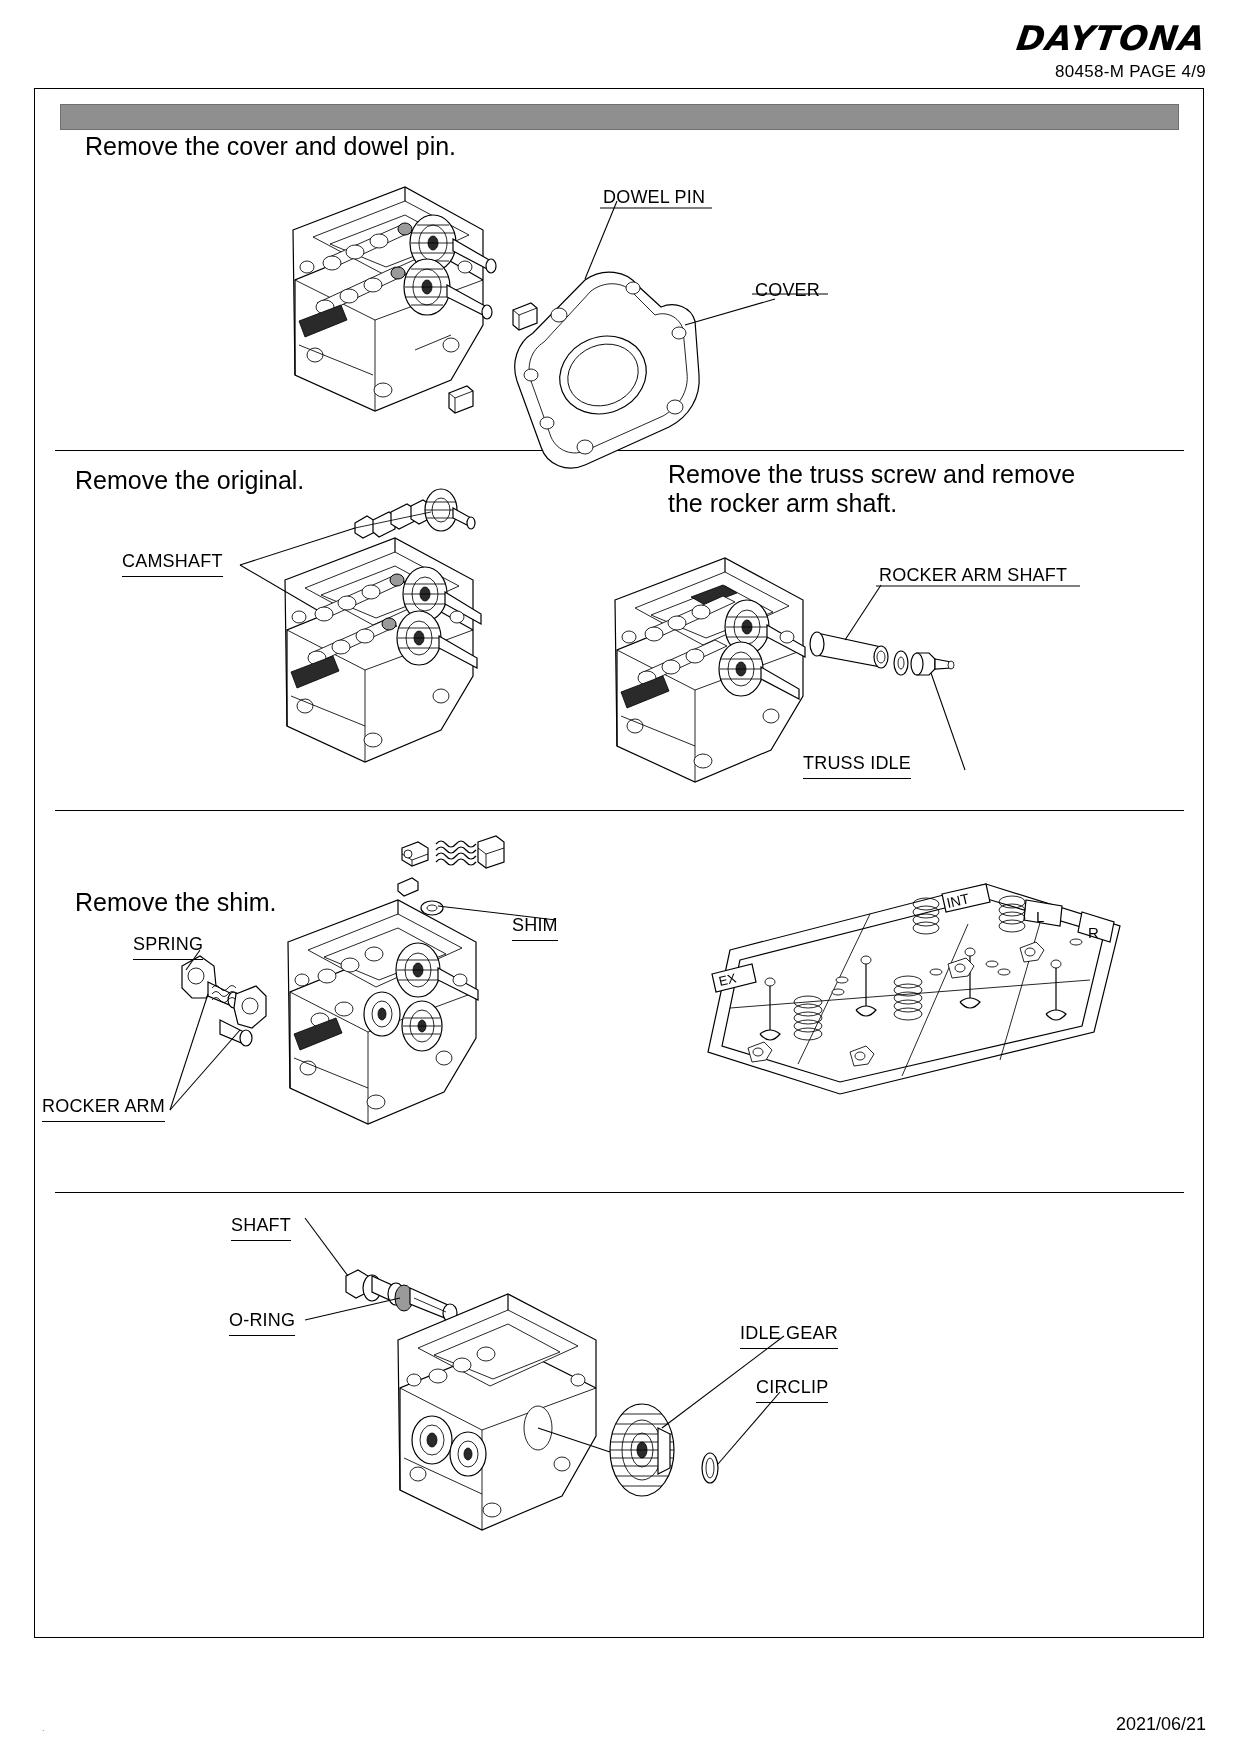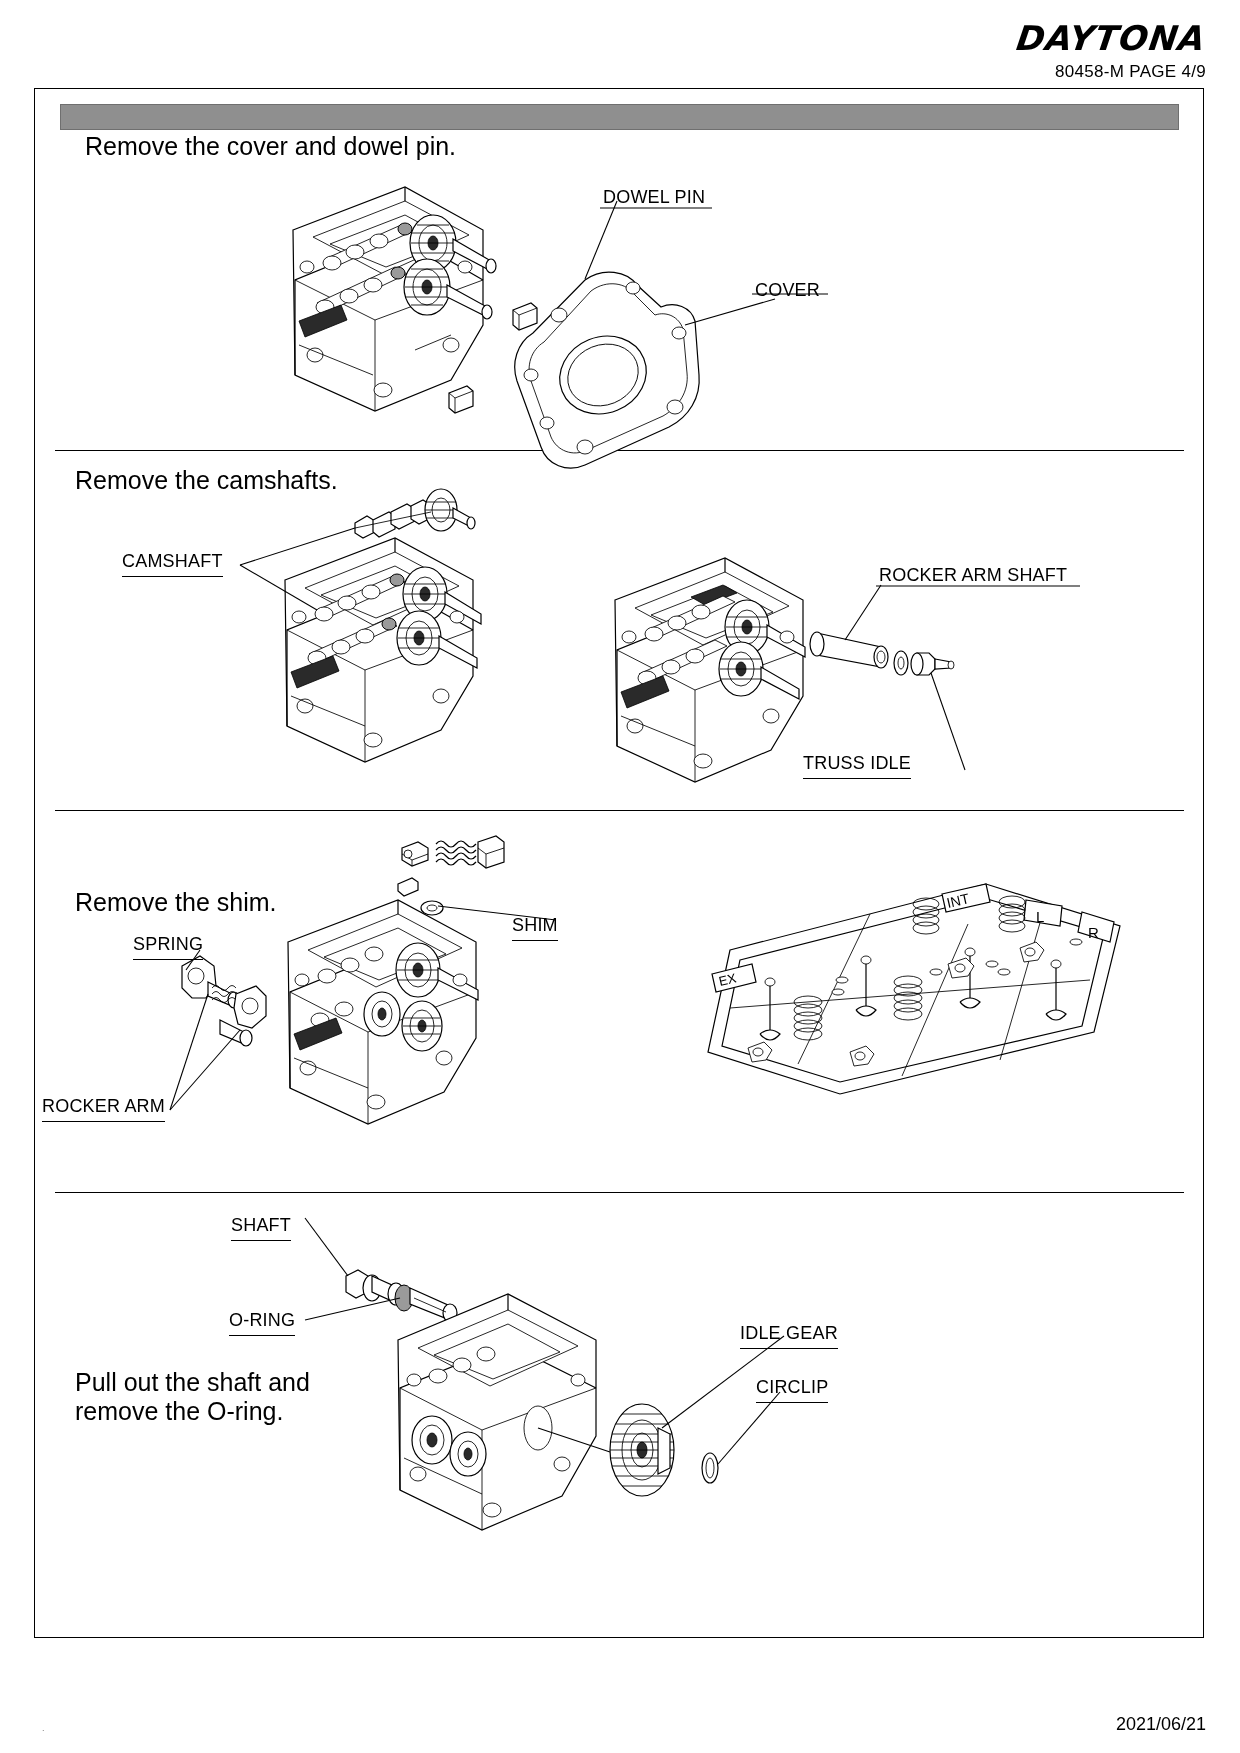--- a/index.html
+++ b/index.html
@@ -245,21 +245,23 @@
     <path class="leader" d="M520 124 L430 150"></path>
   </svg>
 
   <div class="lbl l-dowel">DOWEL PIN</div>
   <div class="lbl l-cover">COVER</div>
   <svg class="art" style="left:0;top:0;width:1240px;height:1753px" viewBox="0 0 1240 1753">
     <path class="leader" d="M600 208 L712 208"></path>
     <path class="leader" d="M752 294 L828 294"></path>
   </svg>
 
-  <div class="txt t-s2">Remove the camshafts.</div>
+  <div class="txt t-s2">Remove the original.</div>
+  <div class="txt t-s2b">Remove the truss screw and remove
+the rocker arm shaft.</div>
 
   <svg class="art" style="left:255px; top:480px; width:330px; height:270px" viewBox="0 0 330 270">
 
     <g>
       <path class="fillw" d="M100 43 L112 36 L120 41 L120 52 L108 58 L100 53 Z"></path>
       <path class="fillw" d="M118 40 L134 32 L140 36 L140 49 L124 57 L118 52 Z"></path>
       <path class="fillw" d="M136 32 L152 24 L160 29 L160 41 L144 49 L136 44 Z"></path>
       <path class="fillw" d="M156 26 L168 20 L176 25 L176 38 L164 44 L156 39 Z"></path>
       <ellipse class="fillw" cx="186" cy="30" rx="16" ry="21"></ellipse>
       <ellipse class="fillw-t" cx="186" cy="30" rx="9" ry="12"></ellipse>
@@ -585,22 +587,20 @@
 
       <ellipse class="fillw-t" cx="148" cy="124" rx="6" ry="3"></ellipse>
       <ellipse class="fillw-t" cx="152" cy="112" rx="6" ry="3"></ellipse>
       <ellipse class="fillw-t" cx="246" cy="104" rx="6" ry="3"></ellipse>
       <ellipse class="fillw-t" cx="302" cy="96" rx="6" ry="3"></ellipse>
       <ellipse class="fillw-t" cx="314" cy="104" rx="6" ry="3"></ellipse>
       <ellipse class="fillw-t" cx="386" cy="74" rx="6" ry="3"></ellipse>
     </g>
   </svg>
 
-  <div class="txt t-s4b">Pull out the shaft and
-remove the O-ring.</div>
 
   <svg class="art" style="left:310px; top:1228px; width:500px; height:300px" viewBox="0 0 500 300">
 
     <g>
       <path class="fillw" d="M36 48 L48 42 L58 48 L58 64 L46 70 L36 64 Z"></path>
       <ellipse class="fillw" cx="62" cy="60" rx="9" ry="13"></ellipse>
       <path class="fillw" d="M62 48 L84 58 L84 74 L62 64 Z"></path>
       <ellipse class="fillw" cx="86" cy="66" rx="8" ry="11"></ellipse>
 
       <ellipse class="fillgd" cx="94" cy="70" rx="9" ry="13"></ellipse>

